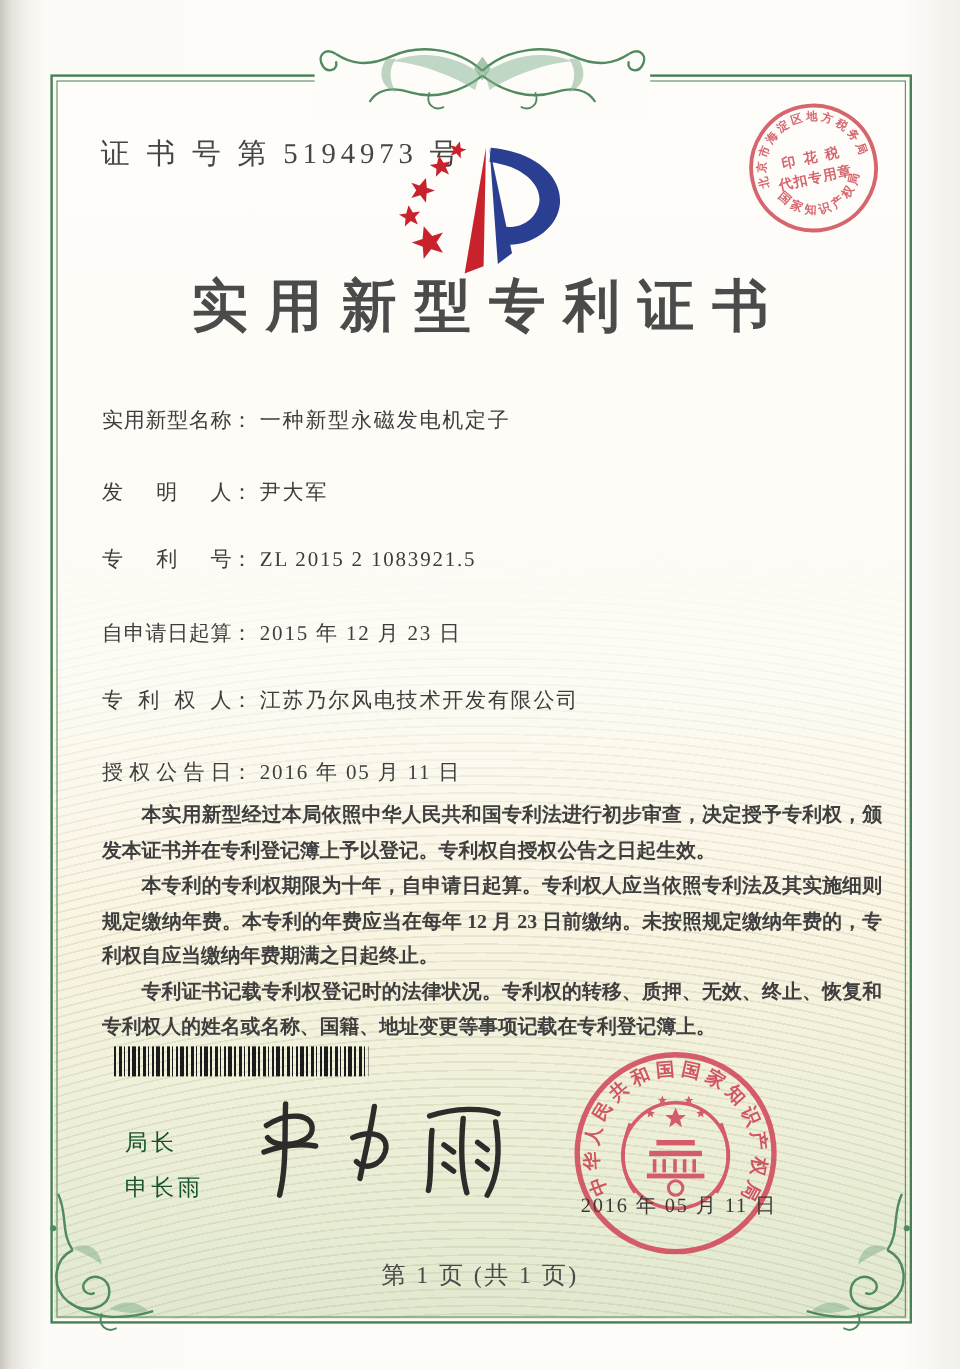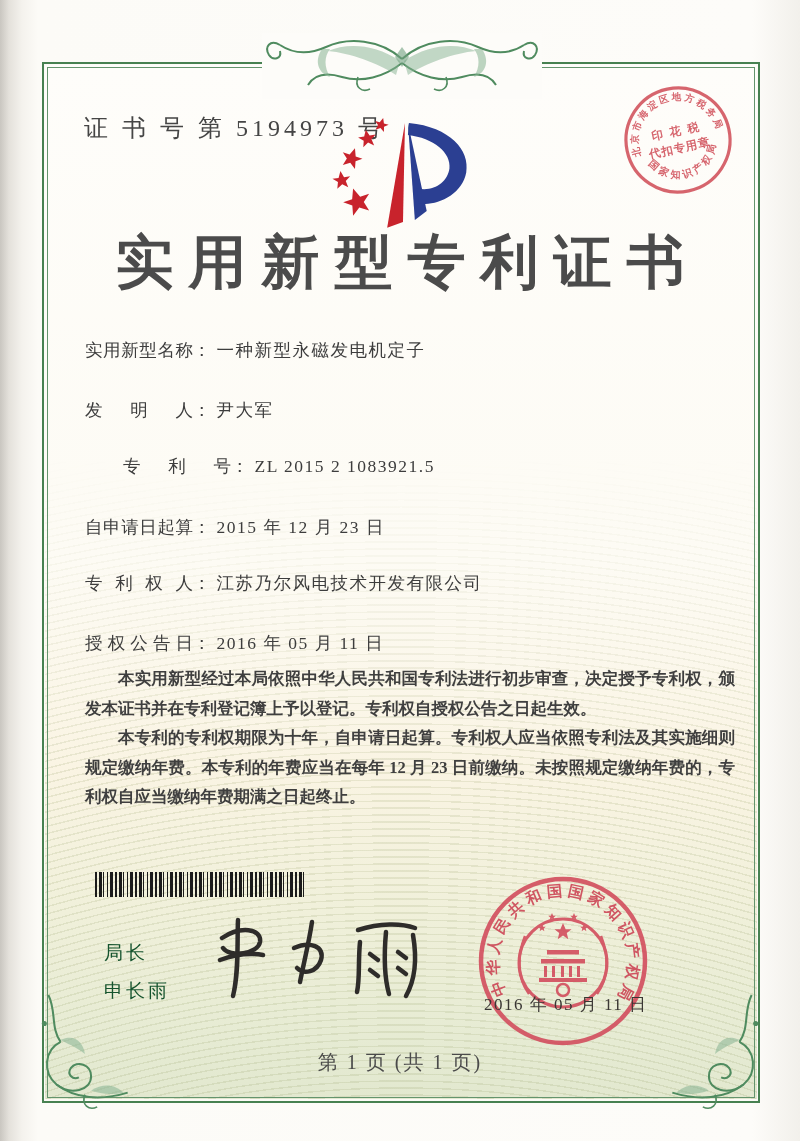--- a/index.html
+++ b/index.html
@@ -27,27 +27,27 @@
   
   .flourish-top{ position:absolute; left:262px; top:33px; width:280px; height:66px; z-index:3; }
   .corner-bl{ position:absolute; left:30px; top:993px; width:112px; height:122px; z-index:3; }
   .corner-br{ position:absolute; left:658px; top:993px; width:112px; height:122px; z-index:3; transform:scaleX(-1); }
 
   
   .content{ position:absolute; inset:0; z-index:4; color:#3c3c3c; }
   .cert-no{ position:absolute; left:84px; top:112px; font-size:24px; letter-spacing:4px; color:#454545; }
   .logo{ position:absolute; left:318px; top:110px; width:168px; height:126px; }
   .title{ position:absolute; left:0; right:0; top:224px; text-align:center;
-    font-size:58px; font-weight:600; letter-spacing:15px; color:#4b4b4b; text-indent:15px; }
+    font-size:47px; font-weight:600; letter-spacing:15px; color:#4b4b4b; text-indent:15px; }
 
   .frow{ position:absolute; left:85px; font-size:17.5px; color:#3d3d3d; white-space:nowrap; }
   .flabel{ display:inline-block; width:108px; text-align:justify; text-align-last:justify; vertical-align:top; }
   .fcolon{ display:inline-block; margin-right:6px; }
   .fvalue{ letter-spacing:1.5px; }
-  .r0{ top:338px; } .r1{ top:398px; } .r2{ top:454px;margin-left:38px; }
+  .r0{ top:338px; } .r1{ top:398px; } .r2{ top:454px; }
   .r3{ top:515px; } .r4{ top:571px; } .r5{ top:631px; }
 
   .paras{ position:absolute; left:85px; top:664px; width:650px; font-size:16.5px;
     line-height:29.5px; text-align:justify; color:#3f3f3f; }
   .paras p{ text-indent:2em;font-weight:bold; }
 
   .barcode{ position:absolute; left:95px; top:872px; width:212px; height:25px;
     background-image:repeating-linear-gradient(90deg,#1b1b1b 0 2px,transparent 2px 4px,#1b1b1b 4px 7px,transparent 7px 8px,#1b1b1b 8px 9px,transparent 9px 12px,#1b1b1b 12px 13px,transparent 13px 15px,#1b1b1b 15px 18px,transparent 18px 20px); }
 
   .officer{ position:absolute; left:104px; top:934px; font-family:"Liberation Sans","DejaVu Sans",sans-serif;
@@ -148,20 +148,21 @@
     <div class="frow r4">
       <span class="flabel">专利权人</span><span class="fcolon">：</span><span class="fvalue">江苏乃尔风电技术开发有限公司</span>
     </div>
     <div class="frow r5">
       <span class="flabel">授权公告日</span><span class="fcolon">：</span><span class="fvalue">2016 年 05 月 11 日</span>
     </div>
 
     <div class="paras">
       <p>本实用新型经过本局依照中华人民共和国专利法进行初步审查，决定授予专利权，颁发本证书并在专利登记簿上予以登记。专利权自授权公告之日起生效。</p>
       <p>本专利的专利权期限为十年，自申请日起算。专利权人应当依照专利法及其实施细则规定缴纳年费。本专利的年费应当在每年 12 月 23 日前缴纳。未按照规定缴纳年费的，专利权自应当缴纳年费期满之日起终止。</p>
+      <p>专利证书记载专利权登记时的法律状况。专利权的转移、质押、无效、终止、恢复和专利权人的姓名或名称、国籍、地址变更等事项记载在专利登记簿上。</p>
     </div>
 
     <div class="barcode"></div>
 
     <div class="officer">
       <div>局长</div>
       <div>申长雨</div>
     </div>
 
     <svg class="signature" viewBox="0 0 235 108">

